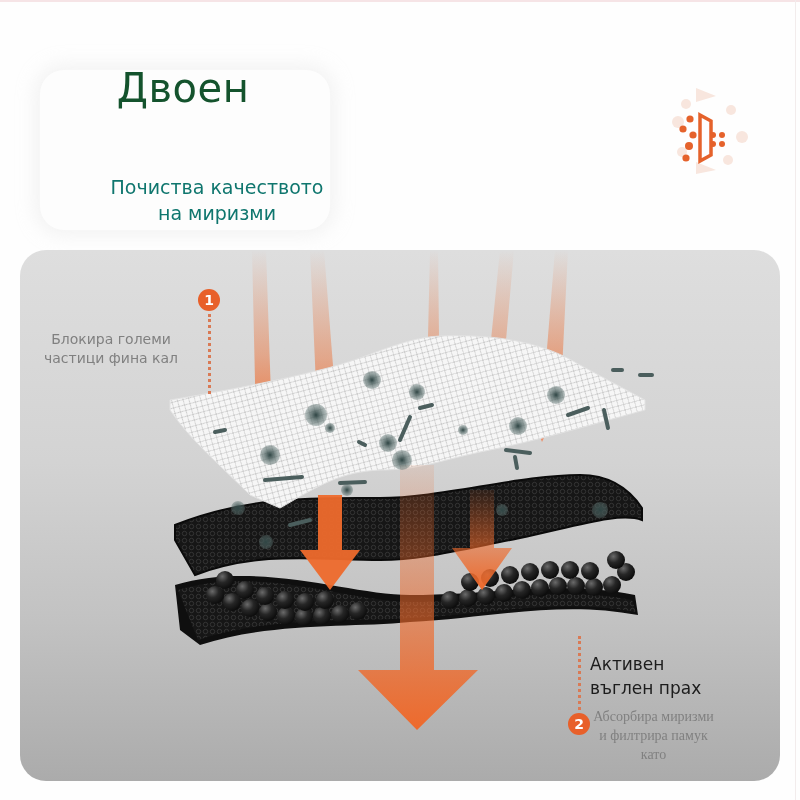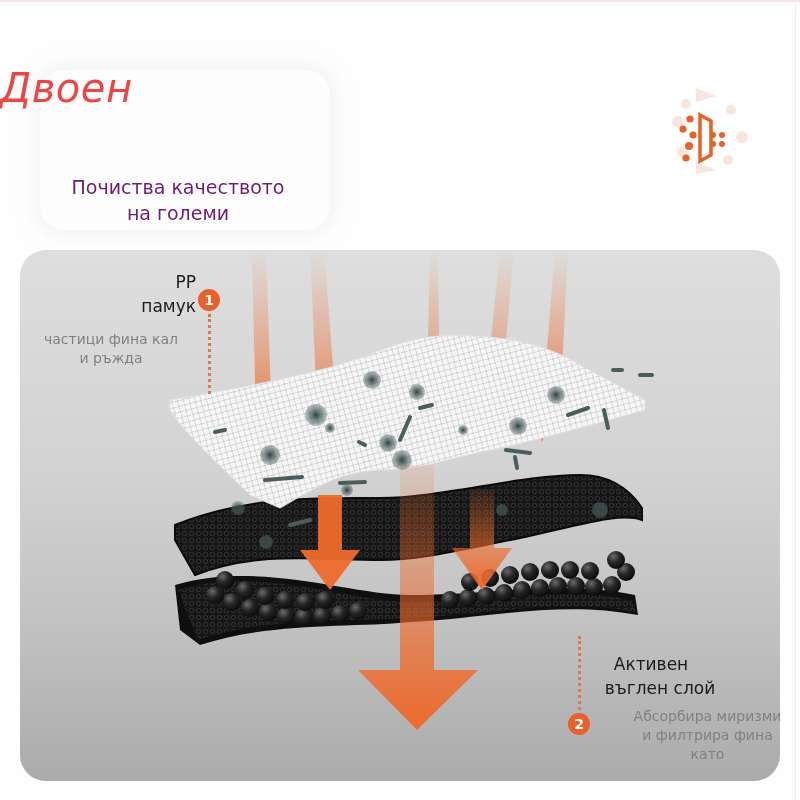--- a/index.html
+++ b/index.html
@@ -10,26 +10,26 @@
     }
     .top-line { position: absolute; left: 0; top: 0; width: 800px; height: 2px; background: #f6e4e6; }
     .right-line { position: absolute; right: 4px; top: 0; width: 1px; height: 800px; background: #f2ecec; }
 
     .title-card {
       position: absolute; left: 40px; top: 70px; width: 290px; height: 160px;
       background: #fdfdfd; border-radius: 24px;
       box-shadow: 0 0 18px 6px rgba(240,240,240,0.7);
     }
     .title {
-      position: absolute; left: 0; top: 62px; width: 366px; 
-      color: #ef4444; font-size: 40px; line-height: 52px; letter-spacing: 0.5px; font-style: italic;
+      position: absolute; left: 0; top: 62px; width: 366px; text-align: center;
+      color: #14532d; font-size: 40px; line-height: 52px; letter-spacing: 0.5px;
     }
     .subtitle {
       position: absolute; left: 0; top: 174px; width: 356px; text-align: center;
-      color: #701a75; font-size: 19px; line-height: 26px;
+      color: #0f766e; font-size: 19px; line-height: 26px; padding-left: 39px;
     }
 
     .brand-icon { position: absolute; left: 656px; top: 82px; width: 100px; height: 96px; }
 
     .panel {
       position: absolute; left: 20px; top: 250px; width: 760px; height: 531px;
       border-radius: 26px; overflow: hidden;
       background: linear-gradient(180deg, #dedede 0%, #d3d3d3 40%, #c2c2c2 70%, #ababab 100%);
     }
     .illustration { position: absolute; left: 0; top: 0; width: 760px; height: 531px; }
@@ -54,21 +54,21 @@
 
 <div class="top-line"></div>
 <div class="right-line"></div>
 
 <div class="title-card"></div>
 <div class="title">
   <div>Двоен</div>
 </div>
 <div class="subtitle">
   <div>Почиства качеството</div>
-  <div>на големи</div>
+  <div>на миризми</div>
 </div>
 
 <svg class="brand-icon" viewBox="0 0 100 96">
   <g fill="#f8e6de">
     <circle cx="22" cy="40" r="6"></circle>
       <circle cx="30" cy="22" r="5"></circle>
       <circle cx="26" cy="70" r="5"></circle>
     <circle cx="75" cy="28" r="5"></circle>
       <circle cx="86" cy="55" r="6"></circle>
       <circle cx="72" cy="78" r="5"></circle>
@@ -203,35 +203,31 @@
       <line x1="548" y1="165" x2="568" y2="158"></line>
         <line x1="584" y1="160" x2="588" y2="178"></line>
       <line x1="339" y1="192" x2="345" y2="195"></line>
         <line x1="320" y1="233" x2="345" y2="232"></line>
       <line x1="270" y1="275" x2="290" y2="270"></line>
         <line x1="593" y1="120" x2="602" y2="120"></line>
       <line x1="620" y1="125" x2="632" y2="125"></line>
     </g>
   </svg>
 
-  <div class="label-title" style="left:56px; top:20px; width:120px;">
-    <div>PP</div>
-    <div>памук</div>
-  </div>
   <div class="label-desc" style="left:6px; top:80px; width:170px;">
+    <div>Блокира големи</div>
     <div>частици фина кал</div>
-    <div>и ръжда</div>
   </div>
   <div class="badge" style="left:178px; top:39px;">1</div>
   <div class="dotline" style="left:188px; top:64px; height:80px;"></div>
 
-  <div class="label-title" style="left:570px; top:402px; width:140px; text-align:center;">
+  <div class="label-title" style="left:570px; top:402px; width:140px; text-align:left;">
     <div style="padding-right:18px;">Активен</div>
-    <div>въглен слой</div>
+    <div>въглен прах</div>
   </div>
-  <div class="label-desc" style="left:600px; top:457px; width:175px;">
+  <div class="label-desc" style="left:546px; top:457px; width:175px;font-family:Liberation Serif, serif;">
     <div>Абсорбира миризми</div>
-    <div>и филтрира фина</div>
+    <div>и филтрира памук</div>
     <div>като</div>
   </div>
   <div class="badge" style="left:548px; top:463px;">2</div>
   <div class="dotline" style="left:558px; top:386px; height:74px;"></div>
 </div>
 
 </body></html>

